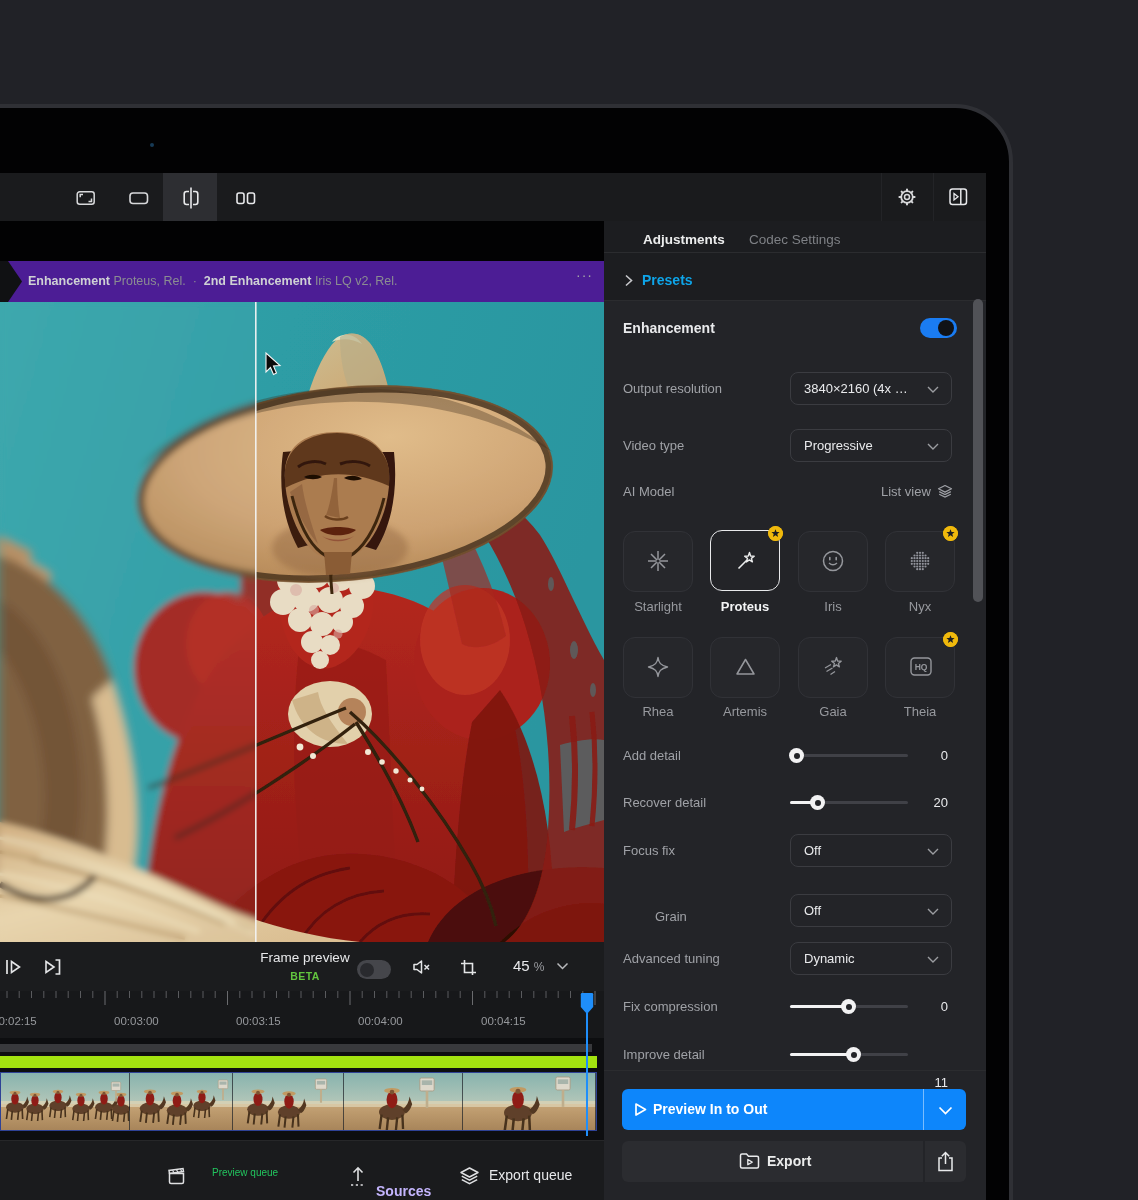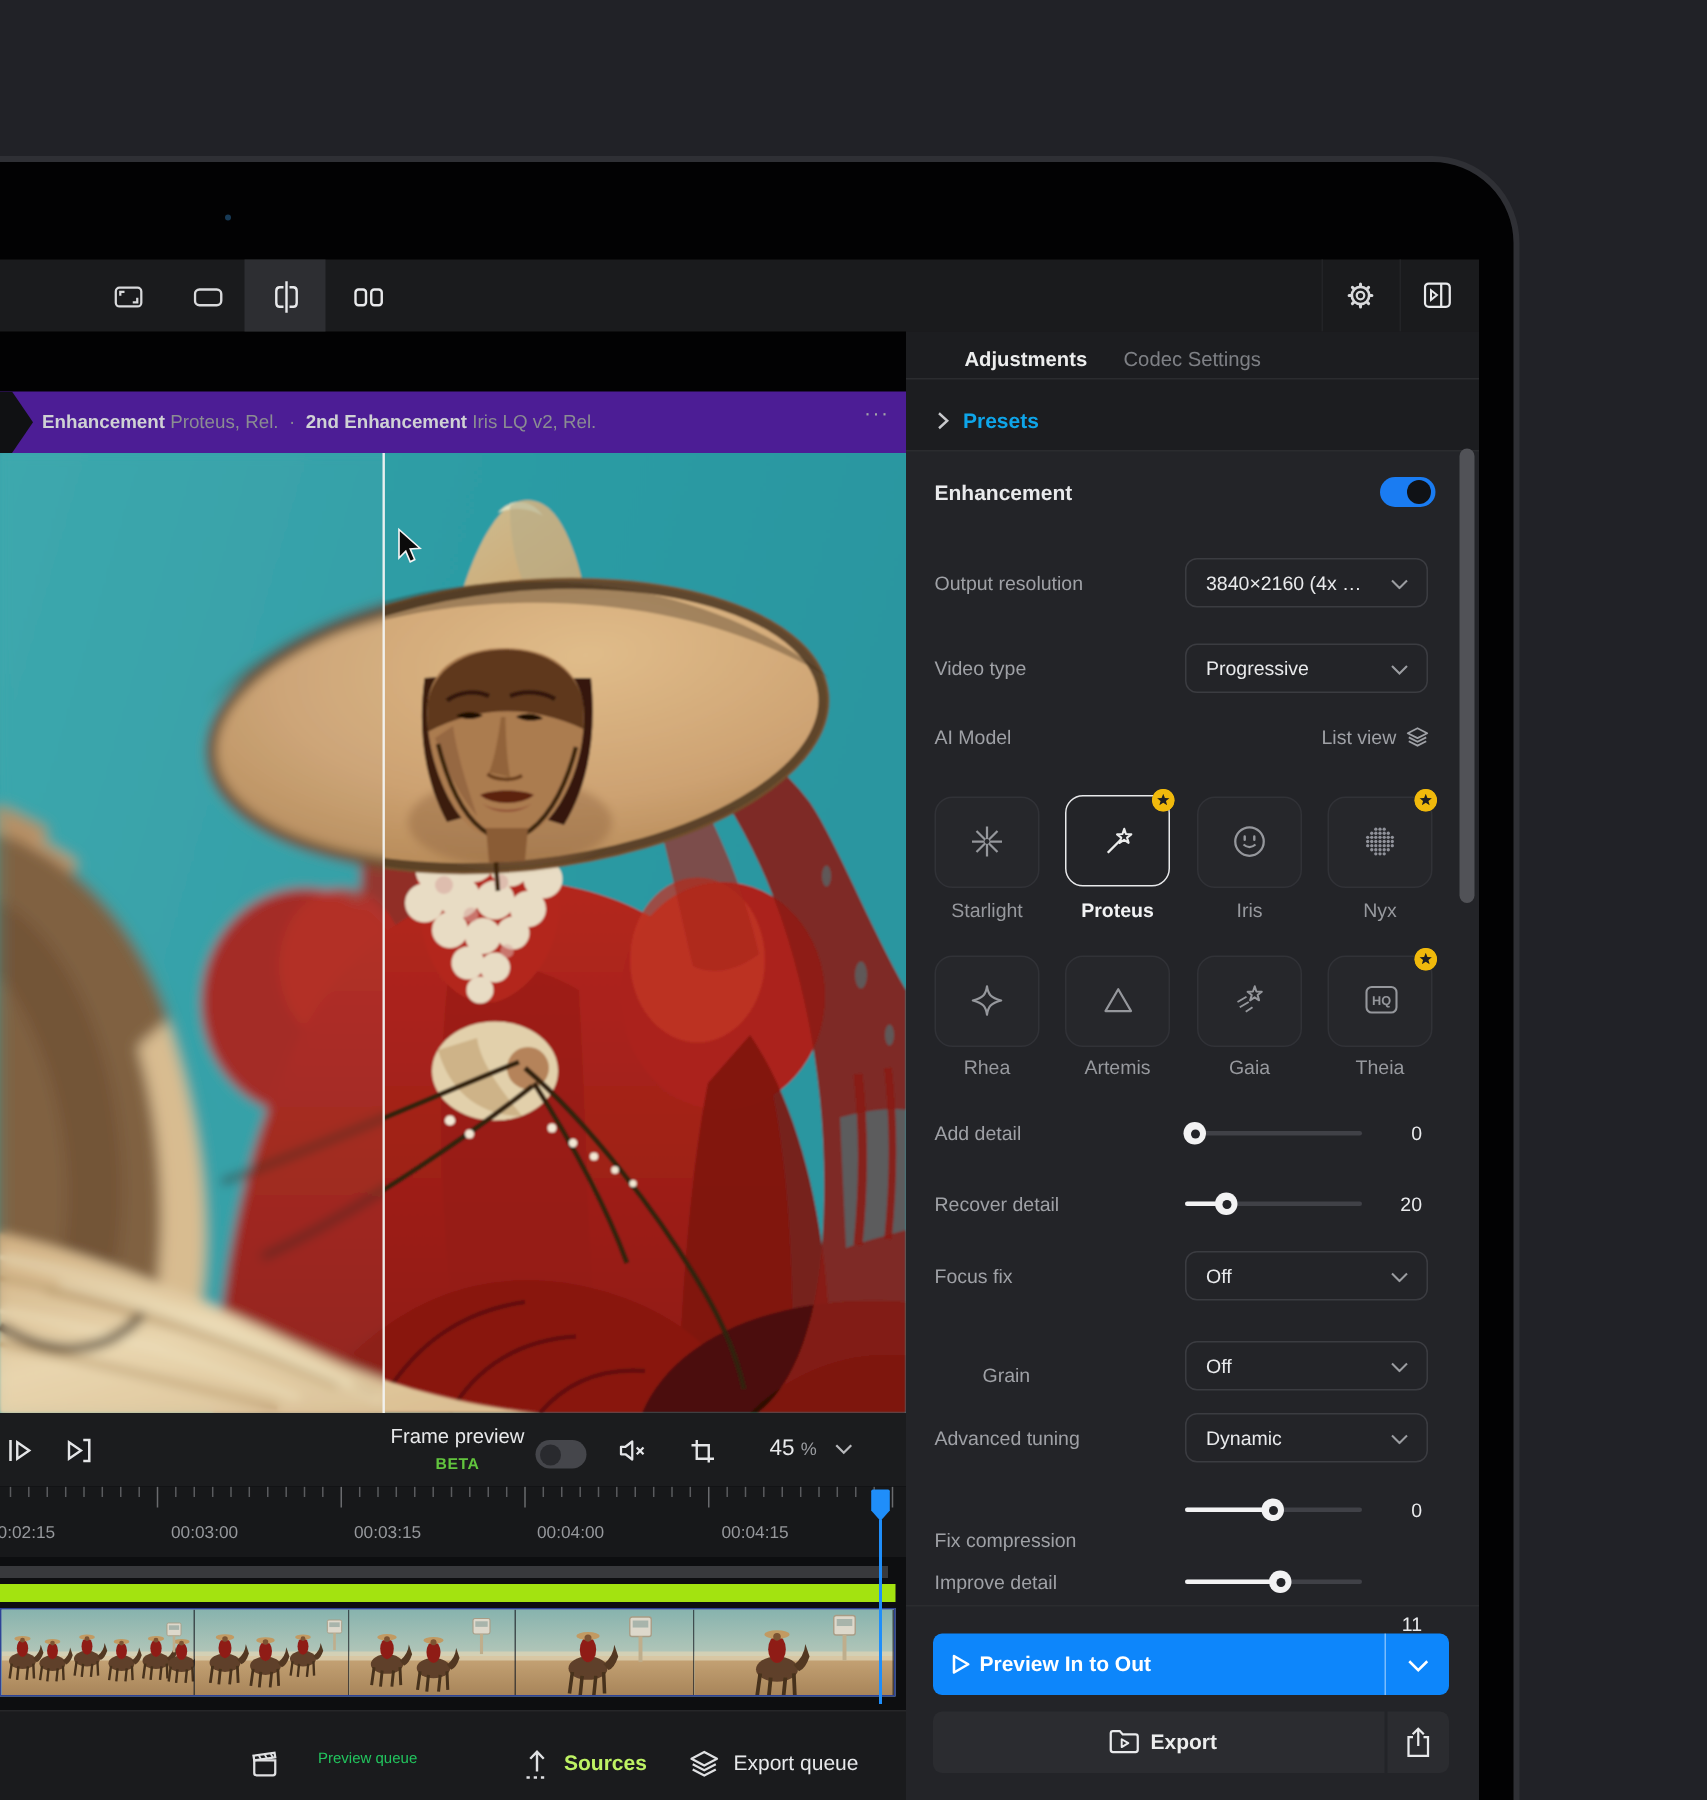--- a/index.html
+++ b/index.html
@@ -400,21 +400,21 @@
       <svg class="abs" style="left:167px;top:26px;" width="20" height="18" viewBox="0 0 20 18">
         <path d="M2.5 6.5 L16.5 6.5 L16.5 15 Q16.5 16.5 15 16.5 L4 16.5 Q2.5 16.5 2.5 15 Z" fill="none" stroke="#dfe0e2" stroke-width="1.5"></path>
         <path d="M2.5 6.5 L2 3.5 L16 1.5 L16.5 4.5 Z" fill="none" stroke="#dfe0e2" stroke-width="1.5"></path>
         <path d="M5.5 3.2 L7 5.8 M9.5 2.7 L11 5.3 M13.5 2.2 L15 4.8" stroke="#dfe0e2" stroke-width="1.2"></path>
       </svg>
       <div class="abs" style="left:212px;top:26px;font-size:10px;color:#22c55e;">Preview queue</div>
       <svg class="abs" style="left:349px;top:24px;" width="18" height="22" viewBox="0 0 18 22">
         <path d="M9 16 L9 3 M4.5 7.5 L9 2.8 L13.5 7.5" fill="none" stroke="#dfe0e2" stroke-width="1.6"></path>
         <path d="M2 20 L16 20" stroke="#dfe0e2" stroke-width="1.6" stroke-dasharray="2.2 2.6"></path>
       </svg>
-      <div class="abs" style="left:376px;top:26px;font-size:14px;font-weight:700;color:#bef264;">Sources</div>
+      <div class="abs" style="left:376px;top:42px;font-size:14px;font-weight:700;color:#c4b5fd;">Sources</div>
       <svg class="abs" style="left:459px;top:25px;" width="21" height="20" viewBox="0 0 21 20">
         <path d="M2 6.5 L10.5 2 L19 6.5 L10.5 11 Z" fill="none" stroke="#dfe0e2" stroke-width="1.5" stroke-linejoin="round"></path>
         <path d="M2.8 10.2 L10.5 14.2 L18.2 10.2" fill="none" stroke="#dfe0e2" stroke-width="1.5"></path>
         <path d="M2.8 13.7 L10.5 17.7 L18.2 13.7" fill="none" stroke="#dfe0e2" stroke-width="1.5"></path>
       </svg>
       <div class="abs" style="left:489px;top:26px;font-size:14px;color:#e7e8ea;">Export queue</div>
     </div>
 
     <div class="abs" id="panel" style="left:604px;top:221px;width:382px;height:979px;background:#232428;">
       <div class="abs" style="left:0;top:0;width:382px;height:79px;background:#1c1d20;"></div>
@@ -574,21 +574,21 @@
             <path d="M1 1 L6 6 L11 1" fill="none" stroke="#9b9da1" stroke-width="1.4"></path>
           </svg>
       </div>
       <div class="abs lbl" style="left:19px;top:730px;">Advanced tuning</div>
       <div class="dd" style="top:721px;">Dynamic
         <svg class="ddch" width="12" height="7" viewBox="0 0 12 7">
             <path d="M1 1 L6 6 L11 1" fill="none" stroke="#9b9da1" stroke-width="1.4"></path>
           </svg>
       </div>
 
-      <div class="abs lbl" style="left:19px;top:778px;margin-top:20px;">Fix compression</div>
+      <div class="abs lbl" style="left:19px;top:778px;">Fix compression</div>
       <div class="track" style="top:784px;">
           <div class="fill" style="width:58px;"></div>
           <div class="knob" style="left:51px;"></div>
         </div>
       <div class="val" style="top:778px;">0</div>
 
       <div class="abs lbl" style="left:19px;top:826px;">Improve detail</div>
       <div class="track" style="top:832px;">
           <div class="fill" style="width:63px;"></div>
           <div class="knob" style="left:56px;"></div>

